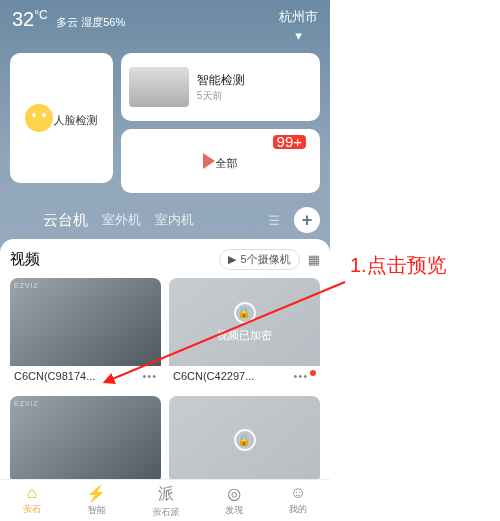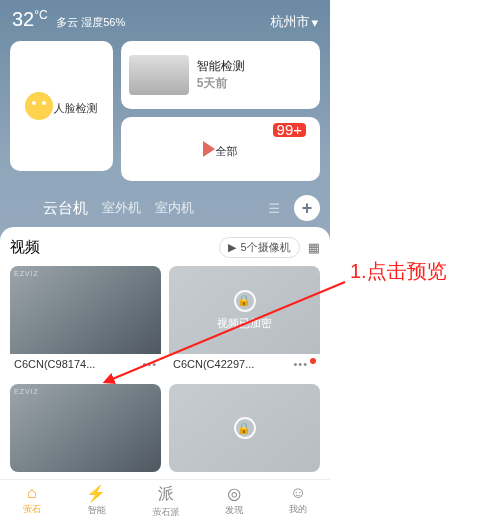--- a/index.html
+++ b/index.html
@@ -1,31 +1,31 @@
 <!DOCTYPE html>
 <html><head>
 <meta charset="utf-8">
 <style>
   * { box-sizing: border-box; margin: 0; padding: 0; }
   body { font-family: -apple-system, "PingFang SC", "Microsoft YaHei", sans-serif; background: #fff; width: 500px; height: 521px; position: relative; overflow: hidden; }
   .phone { width: 330px; height: 521px; position: absolute; left: 0; top: 0; background: linear-gradient(180deg,#6c8aa4 0%, #8fa5ba 30%, #a8b8c6 100%); overflow: hidden; }
-  .statusbar { display:flex; align-items:flex-end; justify-content:space-between; padding: 8px 12px 4px; color:#fff; }
+  .statusbar { display:flex; align-items:flex-start; justify-content:space-between; padding: 8px 12px 4px; color:#fff; }
   .temp { font-size: 20px; font-weight:300; }
   .tempunit { font-size:12px; vertical-align: top; }
   .wtext { font-size:11px; margin-left:4px; }
-  .city { font-size:13px; display:flex; align-items:center; gap:2px; }
+  .city { font-size:13px; display:flex; align-items:center; gap:2px;flex-direction:column; }
   .cards { padding: 6px 10px; display:flex; gap:8px; }
   .card { background:#fff; border-radius:10px; flex:1; display:flex; flex-direction:row; align-items:center; justify-content:center; padding:8px 4px; }
   .card .lbl { font-size:11px; color:#333; margin-top:4px; }
   .card.tall { height:130px; }
   .rcol { flex:2.1; display:flex; flex-direction:column; gap:8px; }
   .detcard { background:#fff; border-radius:10px; display:flex; align-items:center; padding:6px 8px; gap:8px; height:68px; }
   .detthumb { width:60px; height:40px; background:linear-gradient(180deg,#dedede,#aeaeae); border-radius:4px; }
   .dettxt .t { font-size:12px; color:#222; }
-  .dettxt .s { font-size:12px; color:#999;font-weight:bold; }
+  .dettxt .s { font-size:10px; color:#999; }
   .row2 { display:flex; gap:8px; }
   .row2 .card { height:64px; }
   .allcard { position:relative; }
   .badge { position:absolute; top:6px; right:14px; background:#f33b2f; color:#fff; border-radius:4px; font-size:15px; padding:0 4px; line-height:14px; }
   .tabs { display:flex; align-items:center; padding: 8px 10px 6px; color:#e7edf2; gap:14px; font-size:13px;margin-left:33px; }
   .tabs .act { color:#fff; font-size:15px; font-weight:500; }
   .tabs .sp { flex:1; }
   .hamb { opacity:.7; }
   .addbtn { width:26px; height:26px; border-radius:50%; background:#fff; color:#6a7c8c; display:flex; align-items:center; justify-content:center; font-size:18px; font-weight:600; }
   .vidarea { background:#fff; border-radius:14px 14px 0 0; padding:10px 10px 0; height:300px; }
@@ -38,21 +38,21 @@
   .vthumb { height:88px; background:linear-gradient(140deg,#9ca5ab,#6d7880 60%, #4f5860); display:flex; align-items:center; justify-content:center; color:#fff; font-size:11px; position:relative; }
   .vthumb.enc { background:linear-gradient(140deg,#c7ccd0,#b7bdc2); color:#fff; }
   .lock { width:22px; height:22px; border:2px solid rgba(255,255,255,.9); border-radius:50%; display:flex; align-items:center; justify-content:center; font-size:11px; }
   .vmeta { display:flex; align-items:center; justify-content:space-between; padding:4px 4px 6px; font-size:11px; color:#333; }
   .dots { color:#888; letter-spacing:1px; }
   .reddot{ width:6px;height:6px;border-radius:50%;background:#f33b2f;display:inline-block;margin-left:2px;vertical-align:top; }
   .bottombar { position:absolute; bottom:0; left:0; width:330px; background:#fff; border-top:1px solid #eee; display:flex; justify-content:space-around; padding:4px 0 2px; }
   .bitem { display:flex; flex-direction:column; align-items:center; font-size:9px; color:#888; gap:1px; }
   .bitem.act { color:#f5a623; }
   .bic { font-size:16px; }
-  .annotation { position:absolute; left:350px; top:258px; color:#ff1e1a; font-size:20px; line-height:1.3; }
+  .annotation { position:absolute; left:350px; top:252px; color:#ff1e1a; font-size:20px; line-height:1.3; }
   .arrow { position:absolute; pointer-events:none; }
   .faceic { width:28px;height:28px;background:#ffd34d;border-radius:50%;position:relative; }
   .faceic:before,.faceic:after{content:"";position:absolute;width:4px;height:4px;background:#fff;border-radius:50%;top:9px;}
   .faceic:before{left:7px}.faceic:after{right:7px}
   .doorico{width:20px;height:22px;background:#37c165;border-radius:2px;position:relative}
   .doorico:after{content:"";position:absolute;right:3px;top:9px;width:3px;height:3px;background:#fff;border-radius:50%}
   .allico{width:0;height:0;border-top:8px solid transparent;border-bottom:8px solid transparent;border-left:12px solid #e46a5e}
   .brand { position:absolute; top:4px; left:4px; font-size:7px; color:rgba(255,255,255,.6); letter-spacing:1px;}
 </style>
 </head>

